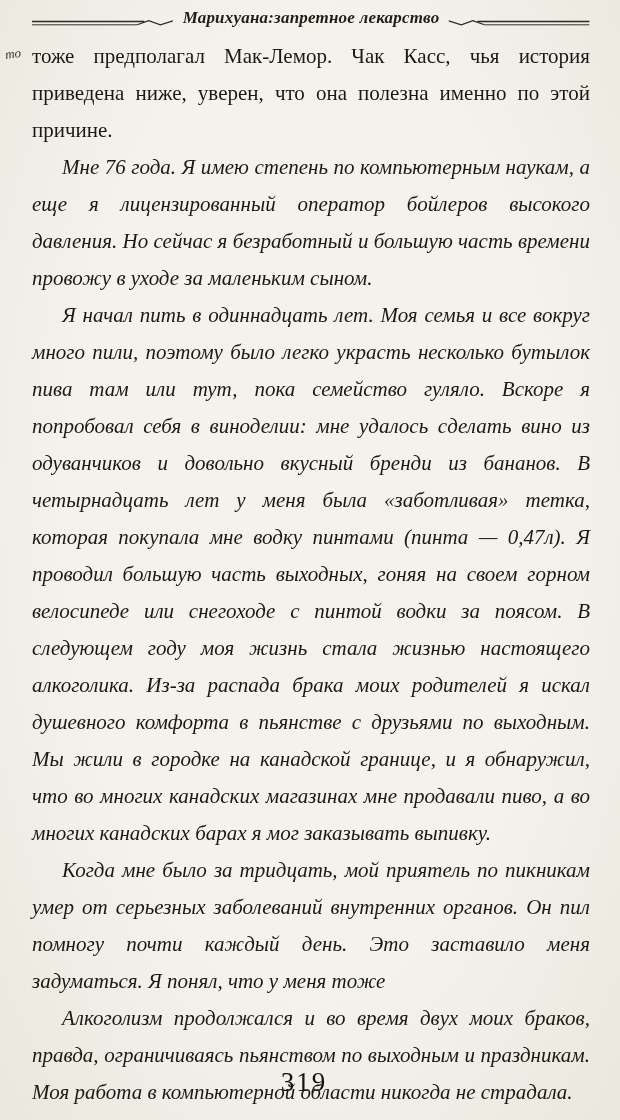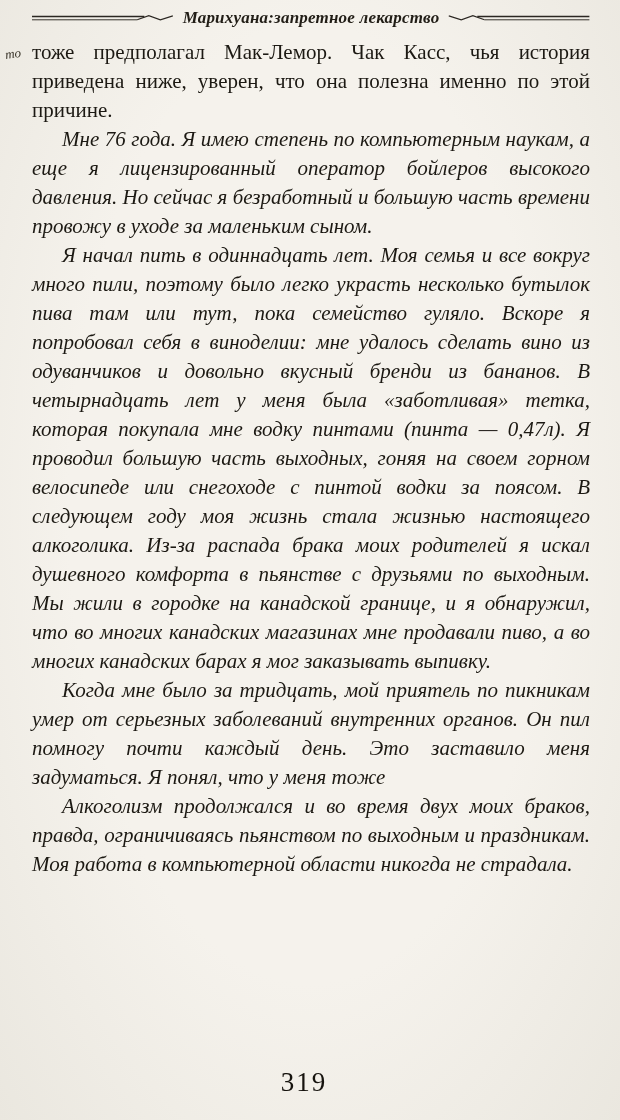--- a/index.html
+++ b/index.html
@@ -18,21 +18,21 @@
   .page {
     position: absolute;
     inset: 0;
     box-sizing: border-box;
     padding: 6px 30px 0 32px;
     background: radial-gradient(ellipse at 50% 45%, #f5f2ec 55%, #eae7df 100%);
   }
   
   .running-header {
     display: flex;
-    align-items: center;
+    align-items: flex-end;
     gap: 8px;
     margin: 2px 0 10px 0;
   }
   .running-header .title {
     font-size: 17px;
     font-weight: bold;
     font-style: italic;
     white-space: nowrap;
     letter-spacing: 0.2px;
     color: #211d16;
@@ -62,21 +62,21 @@
   }
   
   .body-text {
     text-align: justify;
     hyphens: auto;
     -webkit-hyphens: auto;
   }
   .body-text p {
     margin: 0;
     font-size: 21px;
-    line-height: 29px;
+    line-height: 37px;
     font-family: Liberation Serif, serif;
   }
   p.lead {
     font-style: normal;
     text-indent: 0;
   }
   p.quote {
     font-style: italic;
     text-indent: 30px;
   }

